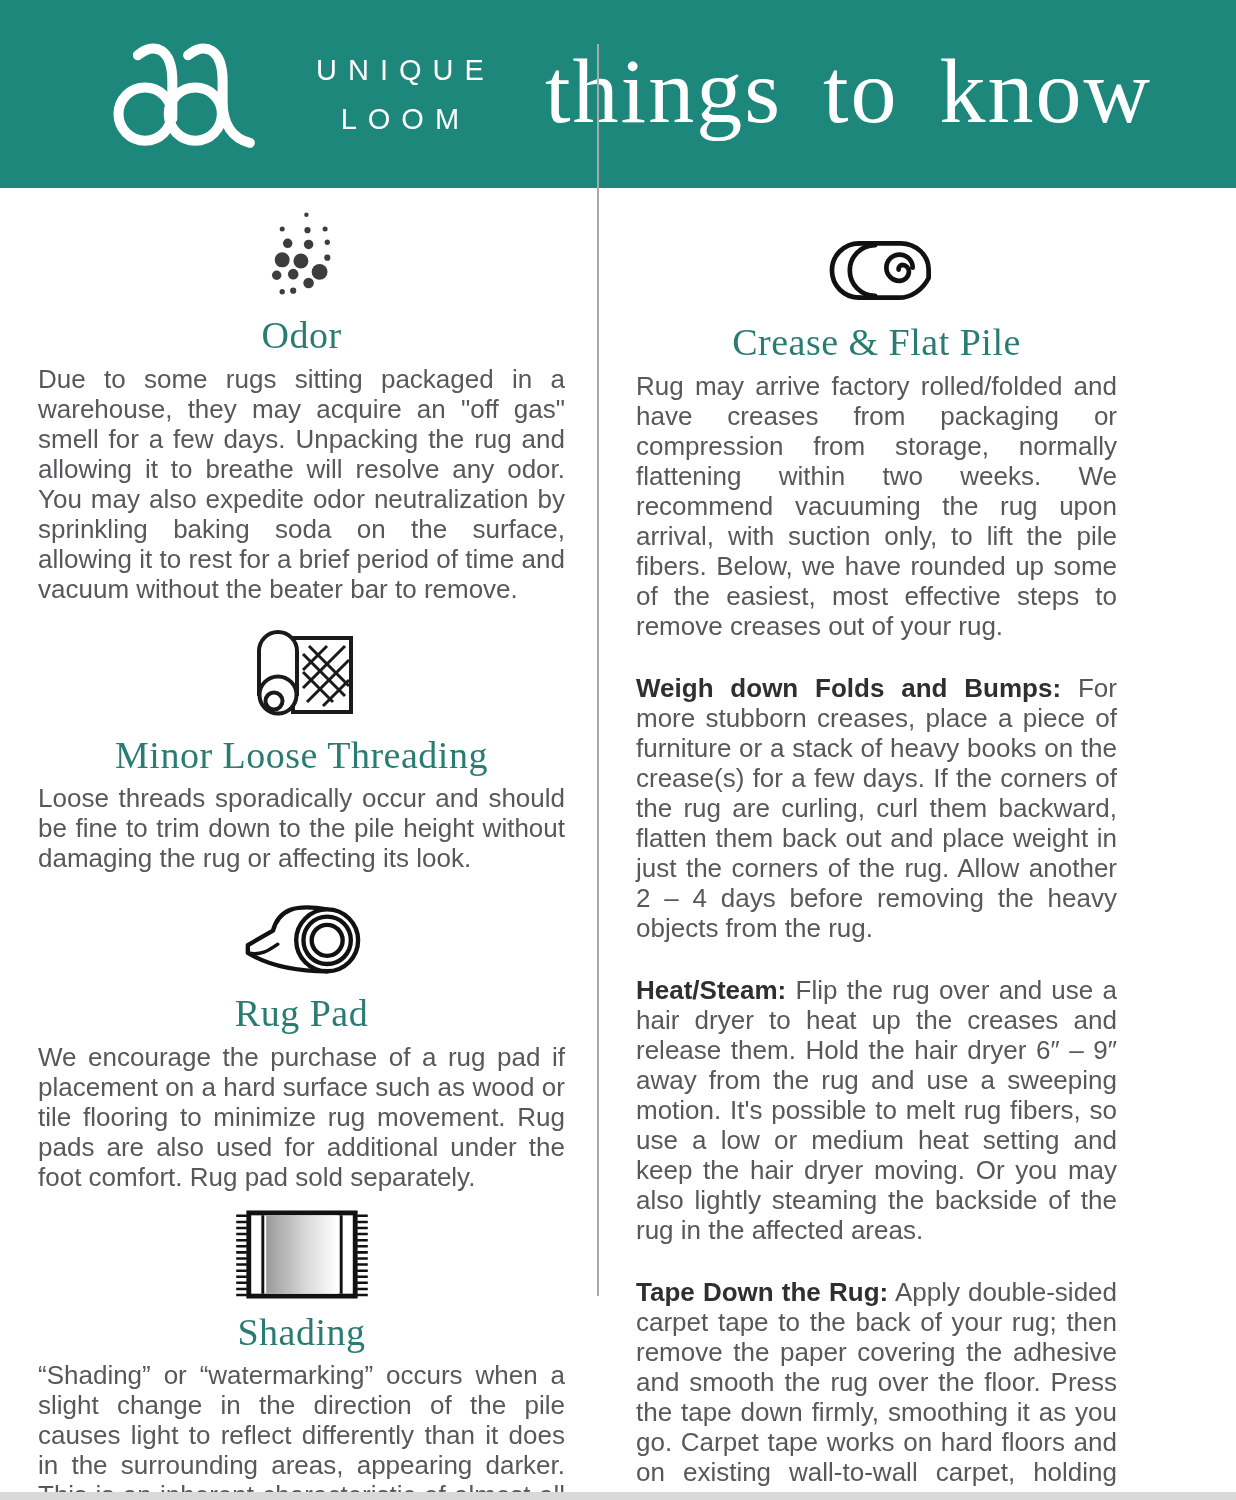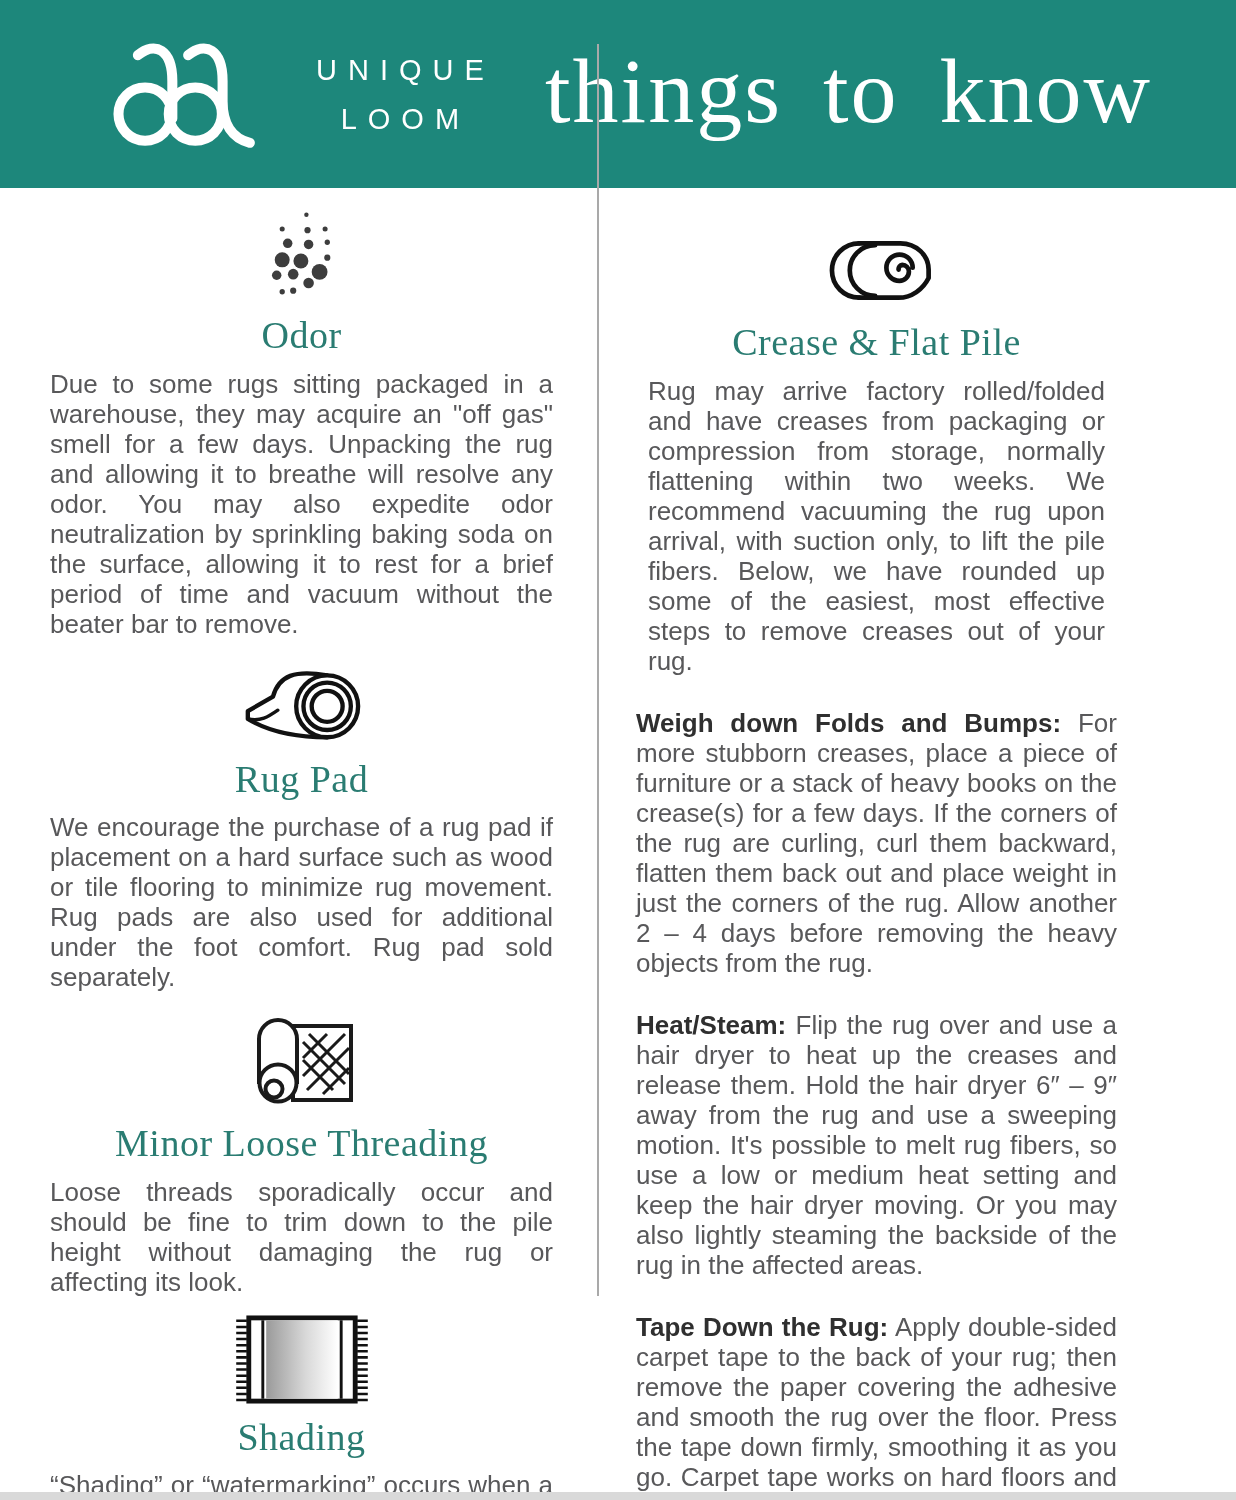--- a/index.html
+++ b/index.html
@@ -22,21 +22,21 @@
   .col{box-sizing:border-box;}
   .col.left{width:599px;padding:0 34px 0 38px;}
   .col.right{width:549px;padding:0 31px 0 37px;}
   .divider{position:absolute;left:597px;top:44px;width:2px;height:1252px;background:#a9a9a9;}
   .bottom-bar{position:absolute;left:0;bottom:0;width:1236px;height:8px;background:#d9d9d9;}
 
   .sec{text-align:center;}
   .icon-wrap{text-align:center;}
   h2{font-family:"Liberation Serif", serif;color:#2a7c72;font-weight:400;
      font-size:38px;line-height:1.12;margin:12px 0 7px 0;letter-spacing:0.5px;text-align:center;}
-  p.body{margin:12px;color:#58585a;font-size:26px;line-height:30px;text-align:justify;}
+  p.body{margin:0;color:#58585a;font-size:26px;line-height:30px;text-align:justify;}
   p.body strong{color:#2f2f2f;font-weight:700;}
 
   .mt-first{margin-top:22px;}
   .mt-sec{margin-top:18px;}
   .right .icon-wrap{margin-top:44px;}
   p.tip{margin:32px 0 0 0;}
 
   svg{display:inline-block;vertical-align:top;}
 </style>
 </head>
@@ -84,49 +84,49 @@
             <circle cx="12" cy="74" r="2.4"></circle>
               <circle cx="22" cy="73" r="2.8"></circle>
           </svg>
         </div>
         <h2>Odor</h2>
         <p class="body">Due to some rugs sitting packaged in a warehouse, they may acquire an "off gas" smell for a few days. Unpacking the rug and allowing it to breathe will resolve any odor. You may also expedite odor neutralization by sprinkling baking soda on the surface, allowing it to rest for a brief period of time and vacuum without the beater bar to remove.</p>
       </div>
 
       <div class="sec">
         <div class="icon-wrap mt-sec">
-          <svg width="126" height="89" viewBox="0 0 130 92" fill="none" stroke="#111111" stroke-width="4.5" stroke-linejoin="round" stroke-linecap="round">
-            <path d="M91 19 C58 13 41 19 35 41 L9 56 L9 64 C32 78 58 83 91 83" fill="#ffffff"></path>
-            <path d="M9 64 C22 67 30 62 40 55" stroke-width="3.5"></path>
-            <circle cx="91" cy="51" r="32" fill="#ffffff"></circle>
-            <circle cx="91" cy="51" r="24.5"></circle>
-            <circle cx="91" cy="51" r="16"></circle>
-          </svg>
-        </div>
-        <h2>Rug Pad</h2>
-        <p class="body">We encourage the purchase of a rug pad if placement on a hard surface such as wood or tile flooring to minimize rug movement. Rug pads are also used for additional under the foot comfort. Rug pad sold separately.</p>
-      </div>
-
-      <div class="sec">
-        <div class="icon-wrap mt-sec">
           <svg width="110" height="100" viewBox="0 0 110 100" fill="none" stroke="#1a1a1a" stroke-width="4">
             <rect x="46" y="16" width="58" height="74" fill="#ffffff"></rect>
             <g stroke-width="3">
               <path d="M56 48 L80 24 M56 66 L98 24 M60 80 L102 38 M76 84 L102 58"></path>
               <path d="M62 24 L102 64 M56 32 L98 74 M56 50 L86 80"></path>
             </g>
             <path d="M12 29 A19 19 0 0 1 50 29 L50 74 L12 74 Z" fill="#ffffff" stroke="none"></path>
             <path d="M12 29 A19 19 0 0 1 50 29"></path>
             <path d="M12 29 L12 74 M50 29 L50 74"></path>
             <circle cx="31" cy="73" r="18.5" fill="#ffffff"></circle>
             <circle cx="27" cy="79" r="8.5" fill="#ffffff"></circle>
           </svg>
         </div>
         <h2>Minor Loose Threading</h2>
         <p class="body">Loose threads sporadically occur and should be fine to trim down to the pile height without damaging the rug or affecting its look.</p>
+      </div>
+
+      <div class="sec">
+        <div class="icon-wrap mt-sec">
+          <svg width="126" height="89" viewBox="0 0 130 92" fill="none" stroke="#111111" stroke-width="4.5" stroke-linejoin="round" stroke-linecap="round">
+            <path d="M91 19 C58 13 41 19 35 41 L9 56 L9 64 C32 78 58 83 91 83" fill="#ffffff"></path>
+            <path d="M9 64 C22 67 30 62 40 55" stroke-width="3.5"></path>
+            <circle cx="91" cy="51" r="32" fill="#ffffff"></circle>
+            <circle cx="91" cy="51" r="24.5"></circle>
+            <circle cx="91" cy="51" r="16"></circle>
+          </svg>
+        </div>
+        <h2>Rug Pad</h2>
+        <p class="body">We encourage the purchase of a rug pad if placement on a hard surface such as wood or tile flooring to minimize rug movement. Rug pads are also used for additional under the foot comfort. Rug pad sold separately.</p>
       </div>
 
       <div class="sec">
         <div class="icon-wrap mt-sec">
           <svg width="136" height="89" viewBox="0 0 140 92">
             <defs>
               <linearGradient id="shadeGrad" x1="0" y1="0" x2="1" y2="0">
                 <stop offset="0" stop-color="#9a9a9a"></stop>
                 <stop offset="0.55" stop-color="#d8d8d8"></stop>
                 <stop offset="1" stop-color="#ffffff"></stop>

